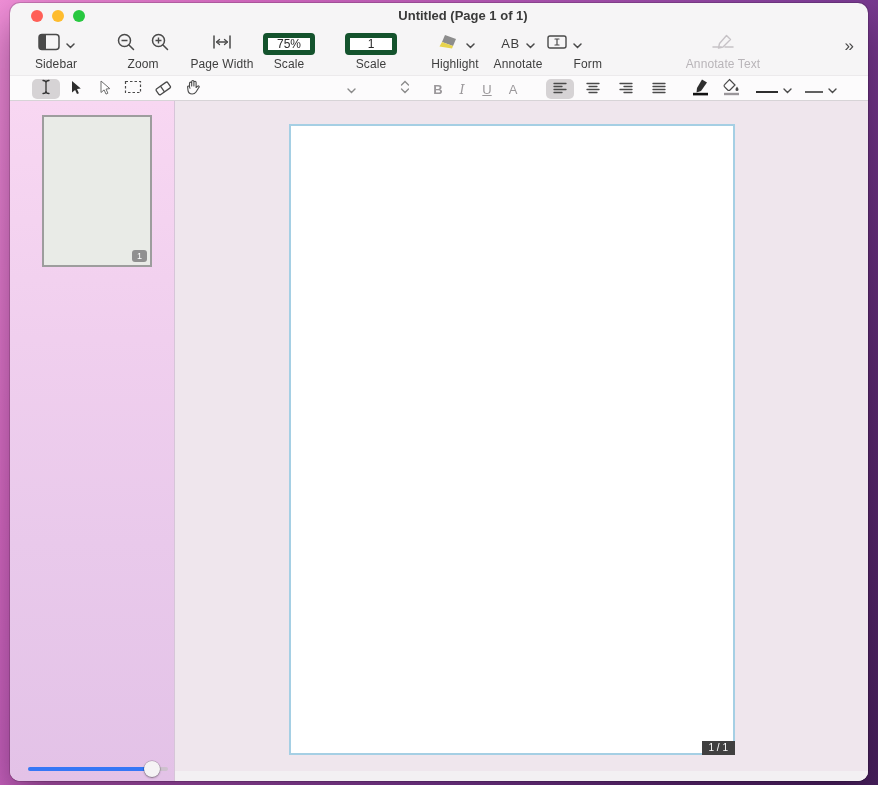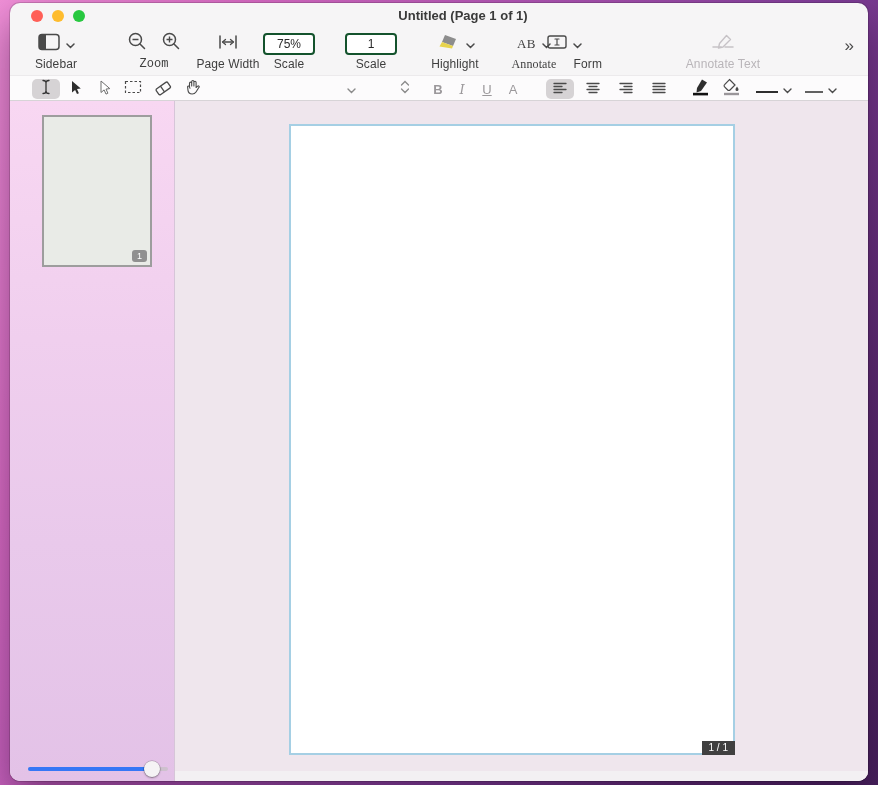--- a/index.html
+++ b/index.html
@@ -15,21 +15,21 @@
   .traffic { position:absolute; left:21px; top:7px; display:flex; gap:9px; }
   .light { width:12px; height:12px; border-radius:50%; }
   .light.red { background:#ff5f57; } .light.yellow { background:#febc2e; } .light.green { background:#28c840; }
   .title { text-align:center; line-height:26px; font-size:13px; font-weight:bold; color:#3a3a3a; }
   .toolbar { position:relative; height:47px; flex:0 0 auto; }
   .tb-item { position:absolute; top:2px; text-align:center; cursor:default; }
   .tb-icons { height:27px; display:flex; align-items:center; justify-content:center; gap:6px; }
   .tb-label { font-size:12px; color:#3e3e3e; letter-spacing:.1px; }
   .tb-label.disabled { color:#b9b5b9; }
   .ab-glyph { font-size:13px; color:#3e3e3e; letter-spacing:.5px; }
-  .tb-field { width:52px; height:22px; border:2px solid #14532d; border-radius:4px; background:#fff;
+  .tb-field { width:52px; height:22px; border:5px solid #14532d; border-radius:4px; background:#fff;
     text-align:center; font-size:12px; color:#2a2a2a; font-family:inherit; outline:none; }
   .tb-overflow { position:absolute; right:14px; top:8px; font-size:17px; color:#4a4a4a; }
   .formatbar { position:relative; height:26px; flex:0 0 auto; background:#fcfbfc;
     border-top:1px solid #eceaec; border-bottom:1px solid #d7d4d7; }
   .fb-btn { position:absolute; top:3px; height:20px; display:flex; align-items:center;
     justify-content:center; border-radius:5px; gap:4px; }
   .fb-btn.selected { background:#d6d3d5; }
   .fb-letter { font-size:13px; color:#9b989b; }
   .serif-i { font-family:"DejaVu Serif",serif; }
   .body { flex:1; display:flex; position:relative; min-height:0; }
@@ -79,42 +79,42 @@
           </span>
           <span>
             <svg width="9" height="6" viewBox="0 0 9 6">
                 <path d="M1 1l3.5 3.5L8 1" fill="none" stroke="#4a4a4a" stroke-width="1.5" stroke-linecap="round"></path>
               </svg>
           </span>
         </div>
         <div class="tb-label">Sidebar</div>
       </div>
 
-      <div class="tb-item" style="left:106px;width:76px;font-family:Liberation Mono, monospace;">
+      <div class="tb-item" style="left:95px;width:76px;">
         <div class="tb-icons" style="gap:14px;">
           <span>
             <svg width="20" height="20" viewBox="0 0 20 20">
                 <circle cx="8.5" cy="8.5" r="6" fill="none" stroke="#4a4a4a" stroke-width="1.5"></circle>
                 <line x1="13" y1="13" x2="17.5" y2="17.5" stroke="#4a4a4a" stroke-width="1.5" stroke-linecap="round"></line>
                 <line x1="5.5" y1="8.5" x2="11.5" y2="8.5" stroke="#4a4a4a" stroke-width="1.4"></line>
               </svg>
           </span>
           <span>
             <svg width="20" height="20" viewBox="0 0 20 20">
                 <circle cx="8.5" cy="8.5" r="6" fill="none" stroke="#4a4a4a" stroke-width="1.5"></circle>
                 <line x1="13" y1="13" x2="17.5" y2="17.5" stroke="#4a4a4a" stroke-width="1.5" stroke-linecap="round"></line>
                 <line x1="5.5" y1="8.5" x2="11.5" y2="8.5" stroke="#4a4a4a" stroke-width="1.4"></line>
                 <line x1="8.5" y1="5.5" x2="8.5" y2="11.5" stroke="#4a4a4a" stroke-width="1.4"></line>
               </svg>
           </span>
         </div>
         <div class="tb-label">Zoom</div>
       </div>
 
-      <div class="tb-item" style="left:180px;width:76px;">
+      <div class="tb-item" style="left:174px;width:76px;">
         <div class="tb-icons">
           <span>
             <svg width="22" height="16" viewBox="0 0 22 16">
                 <path d="M3 2v12M19 2v12" stroke="#4a4a4a" stroke-width="1.5" stroke-linecap="round"></path>
                 <path d="M5.5 8h11" stroke="#4a4a4a" stroke-width="1.3"></path>
                 <path d="M5.5 8l3-2.5M5.5 8l3 2.5M16.5 8l-3-2.5M16.5 8l-3 2.5" fill="none" stroke="#4a4a4a" stroke-width="1.3" stroke-linecap="round"></path>
               </svg>
           </span>
         </div>
         <div class="tb-label">Page Width</div>
@@ -144,21 +144,21 @@
           </span>
           <span>
             <svg width="9" height="6" viewBox="0 0 9 6">
                 <path d="M1 1l3.5 3.5L8 1" fill="none" stroke="#4a4a4a" stroke-width="1.5" stroke-linecap="round"></path>
               </svg>
           </span>
         </div>
         <div class="tb-label">Highlight</div>
       </div>
 
-      <div class="tb-item" style="left:486px;width:76px;font-family:Liberation Serif, serif;">
+      <div class="tb-item" style="left:470px;width:76px;">
         <div class="tb-icons">
           <span class="ab-glyph">AB</span>
           <span>
             <svg width="9" height="6" viewBox="0 0 9 6">
                 <path d="M1 1l3.5 3.5L8 1" fill="none" stroke="#4a4a4a" stroke-width="1.5" stroke-linecap="round"></path>
               </svg>
           </span>
         </div>
         <div class="tb-label">Annotate</div>
       </div>

